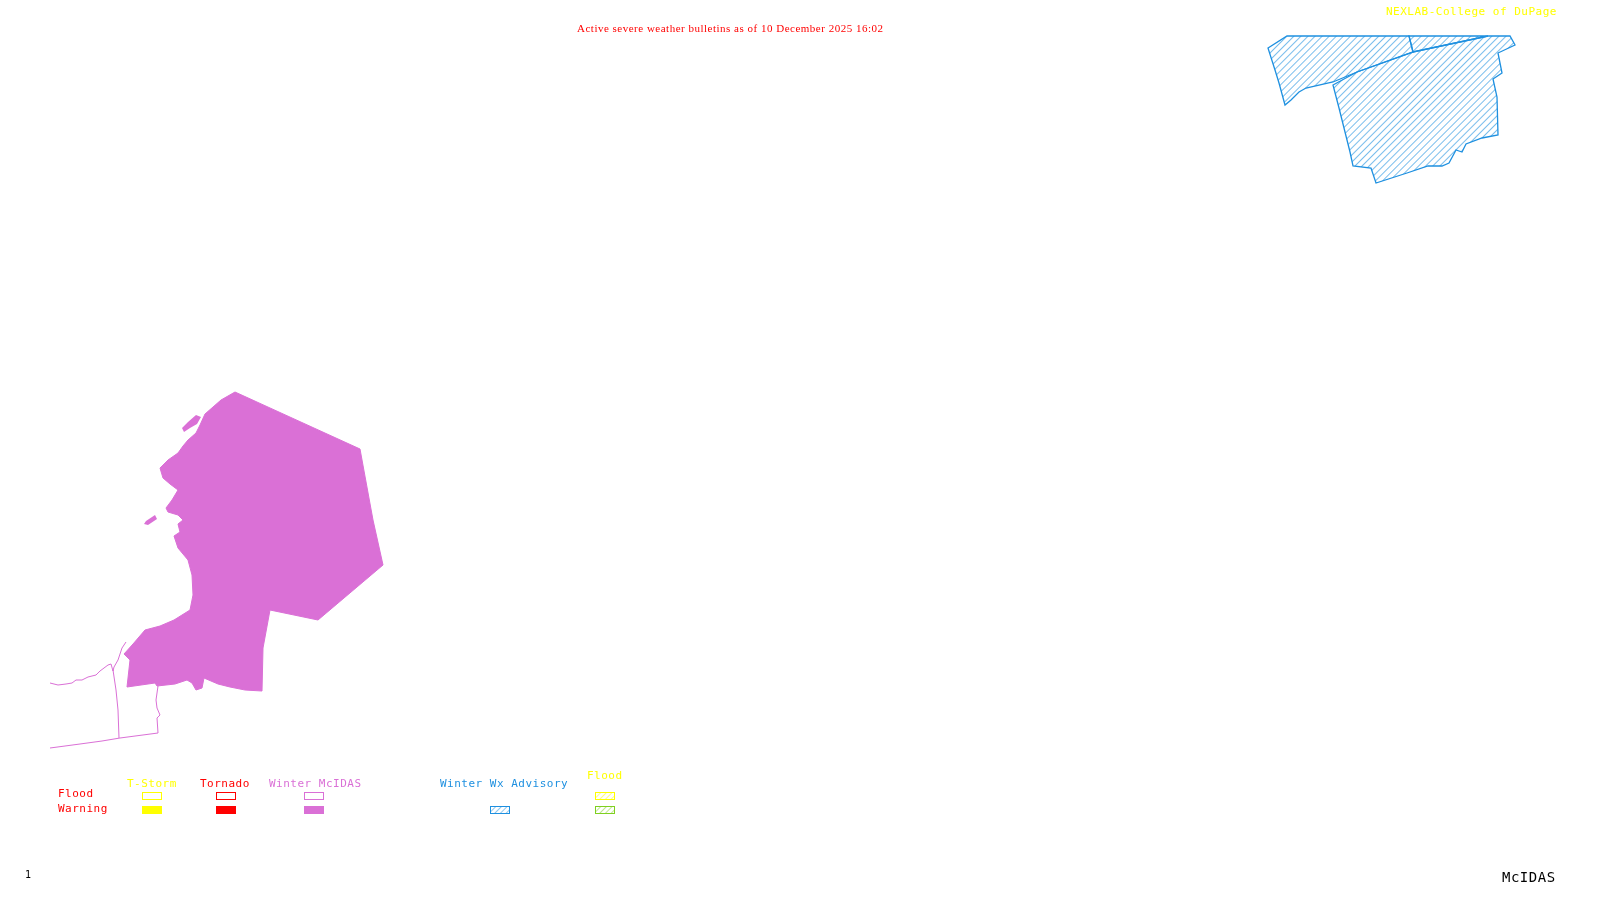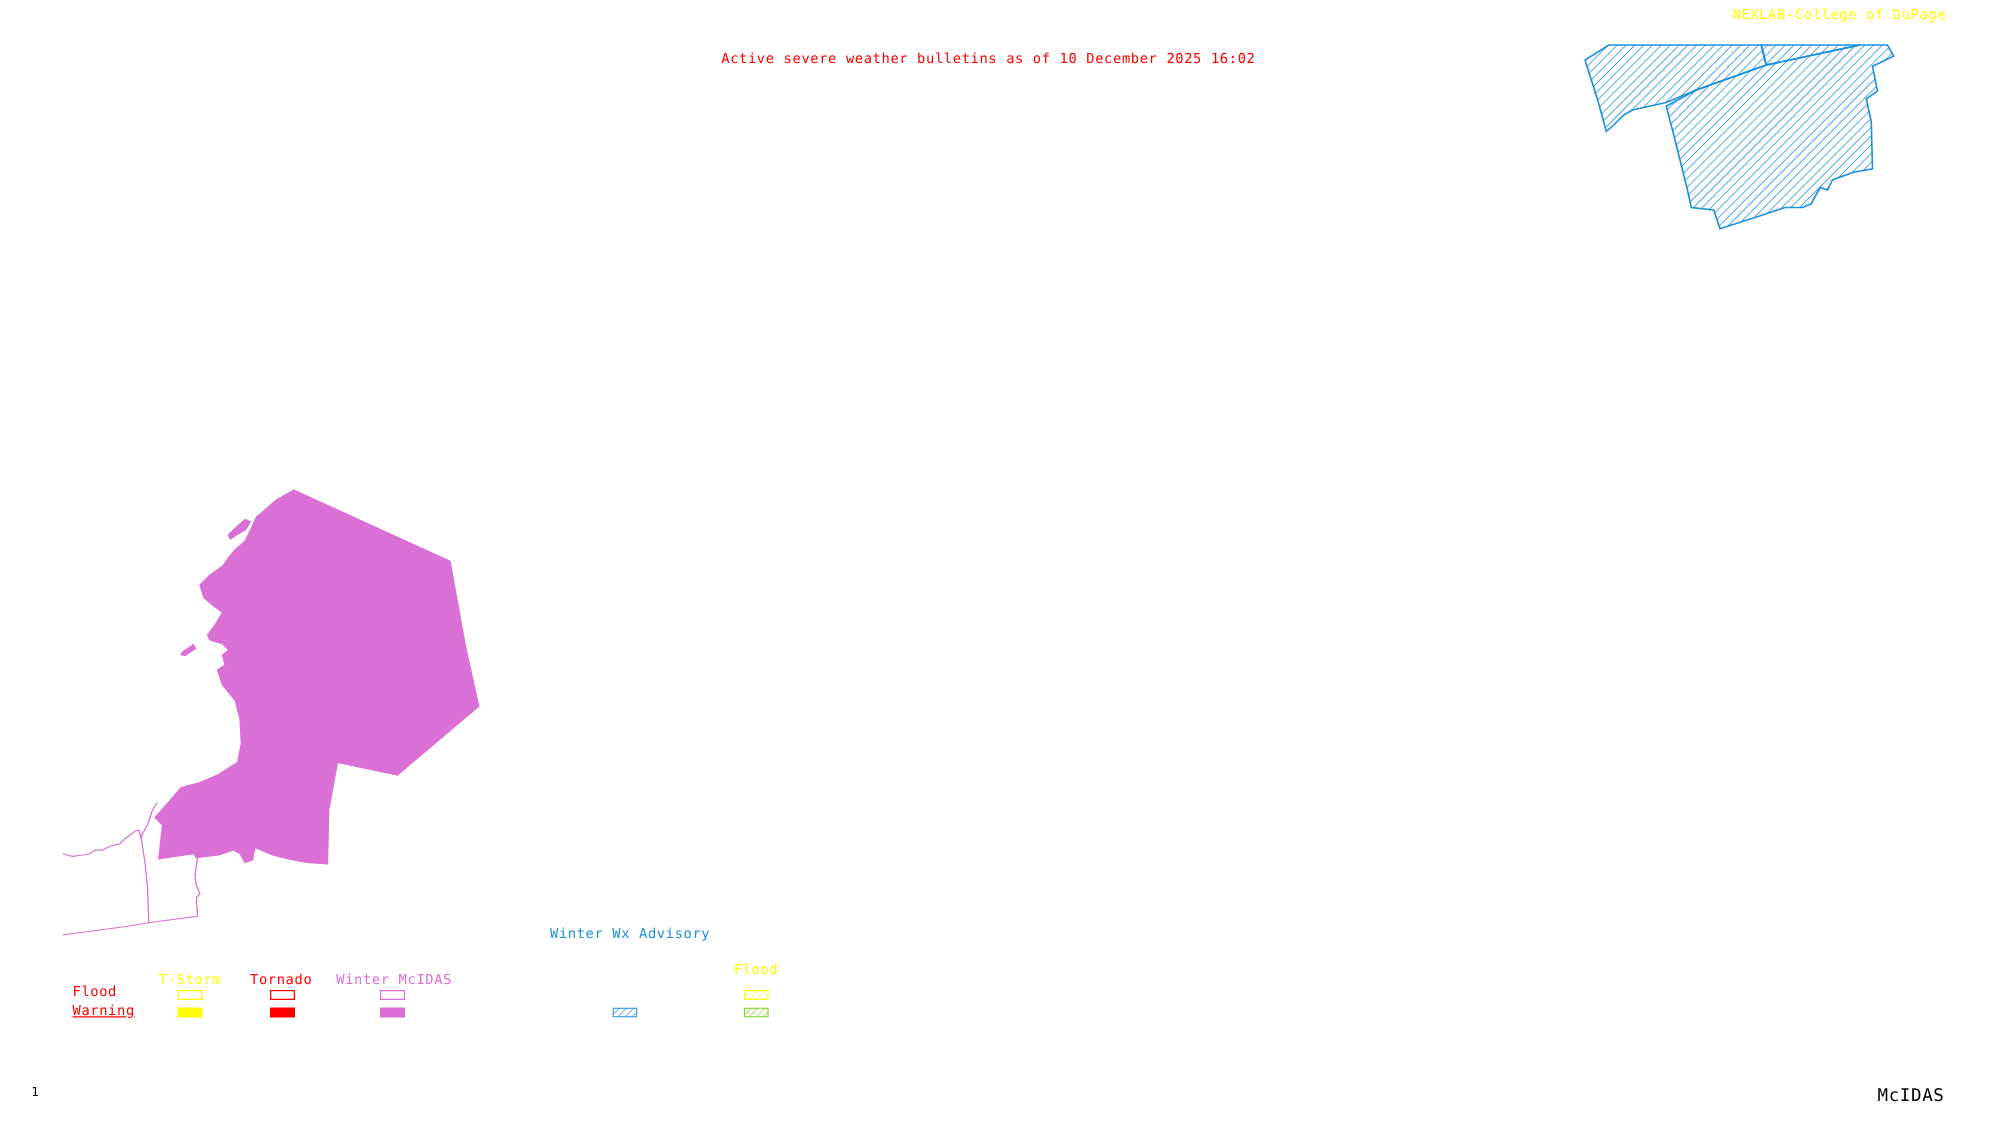--- a/index.html
+++ b/index.html
@@ -1,19 +1,19 @@
 <!DOCTYPE html>
 <html><head>
 <meta charset="utf-8">
 <style>
   html, body { margin:0; padding:0; background:#ffffff; }
   body { width:1600px; height:900px; position:relative; overflow:hidden;
          font-family:"DejaVu Sans Mono", monospace; }
   .txt { position:absolute; font-size:11px; white-space:nowrap; letter-spacing:0.5px; }
-  #title { left:577px; top:40px; color:#ff0000; }
+  #title { left:577px; top:22px; color:#ff0000;font-family:Liberation Serif, serif; }
   #credit { left:1386px; top:5px; color:#ffff00; }
   #frame-num { left:25px; top:869px; color:#000; font-size:10px; }
   #mcidas { left:1502px; top:869px; color:#000; font-size:14px; }
   #map { position:absolute; left:0; top:0; width:1600px; height:900px; }
   .lg { position:absolute; font-size:11px; white-space:nowrap; letter-spacing:0.5px; }
   .box { position:absolute; width:20px; height:8px; box-sizing:border-box; }
 </style>
 </head>
 <body>
 
@@ -52,35 +52,35 @@
   </g>
 </svg>
 
 <div class="txt" id="title">Active severe weather bulletins as of 10 December 2025 16:02</div>
 <div class="txt" id="credit">NEXLAB-College of DuPage</div>
 <div class="txt" id="frame-num">1</div>
 <div class="txt" id="mcidas">McIDAS</div>
 
 <div>
   <div class="lg" style="left:58px; top:787px; color:#ff0000;">Flood</div>
-  <div class="lg" style="left:58px; top:802px; color:#ff0000;text-decoration:underline;">Warning</div>
+  <div class="lg" style="left:58px; top:802px; color:#ff0000;">Warning</div>
 
   <div class="lg" style="left:127px; top:777px; color:#ffff00;">T-Storm</div>
   <div class="box" style="left:142px; top:792px; border:1px solid #ffff00;"></div>
   <div class="box" style="left:142px; top:806px; background:#ffff00;"></div>
 
   <div class="lg" style="left:200px; top:777px; color:#ff0000;">Tornado</div>
   <div class="box" style="left:216px; top:792px; border:1px solid #ff0000;"></div>
   <div class="box" style="left:216px; top:806px; background:#ff0000;"></div>
 
   <div class="lg" style="left:269px; top:777px; color:#da70d6;">Winter McIDAS</div>
   <div class="box" style="left:304px; top:792px; border:1px solid #da70d6;"></div>
   <div class="box" style="left:304px; top:806px; background:#da70d6;"></div>
 
-  <div class="lg" style="left:440px; top:740px; color:#1e90e0;">Winter Wx Advisory</div>
+  <div class="lg" style="left:440px; top:777px; color:#1e90e0;">Winter Wx Advisory</div>
   <svg class="box" style="left:490px; top:806px;" width="20" height="8">
     <rect x="0.5" y="0.5" width="19" height="7" fill="url(#hatch-blue-sm)" stroke="#1e90e0" stroke-width="1"></rect>
   </svg>
 
   <div class="lg" style="left:587px; top:769px; color:#ffff00;">Flood</div>
   <svg class="box" style="left:595px; top:792px;" width="20" height="8">
     <rect x="0.5" y="0.5" width="19" height="7" fill="url(#hatch-yellow)" stroke="#ffff00" stroke-width="1"></rect>
   </svg>
   <svg class="box" style="left:595px; top:806px;" width="20" height="8">
     <rect x="0.5" y="0.5" width="19" height="7" fill="url(#hatch-green)" stroke="#7fd020" stroke-width="1"></rect>

